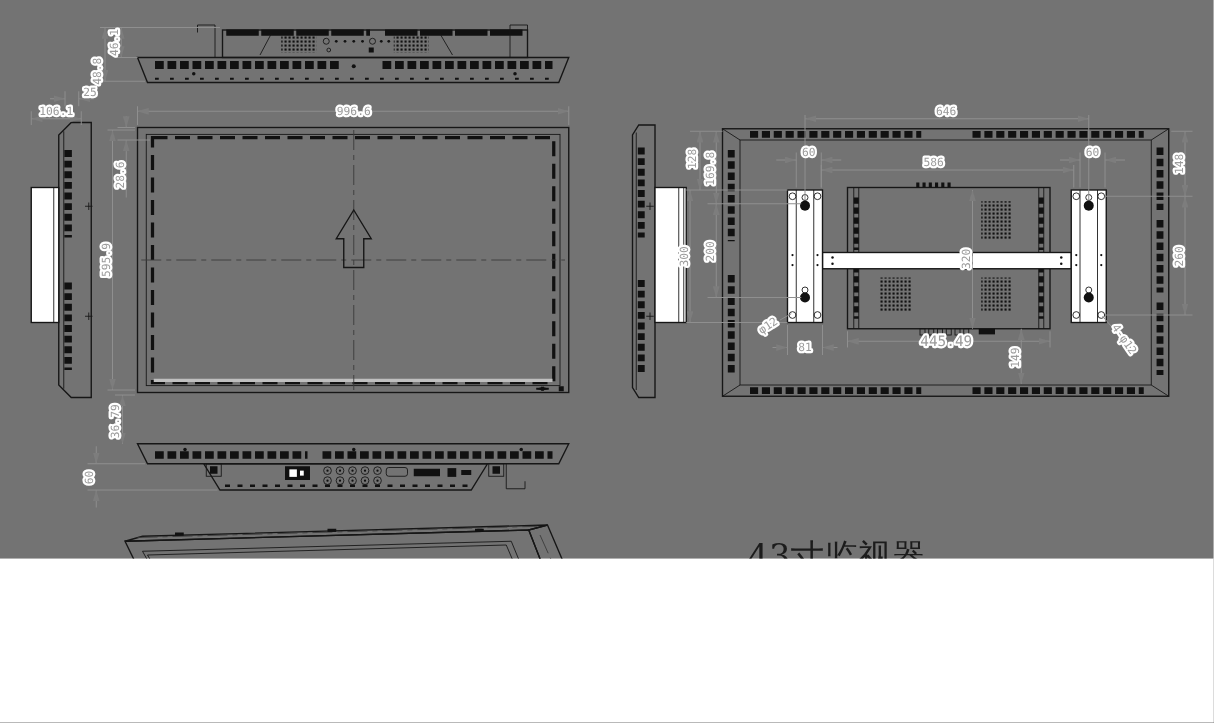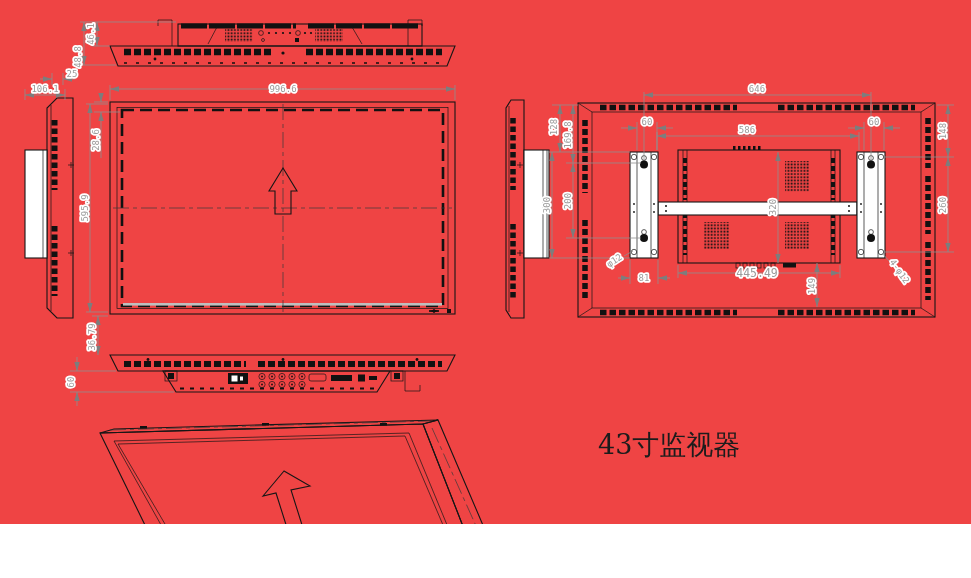--- a/index.html
+++ b/index.html
@@ -1,16 +1,16 @@
 <!DOCTYPE html>
 <html><head>
 <meta charset="utf-8">
 <style>
   html,body{margin:0;padding:0;background:#fff;}
-  .stage{width:971px;height:524px;position:relative;background:#ef4444;overflow:hidden;text-decoration:underline;}
+  .stage{width:971px;height:447px;position:relative;background:#737373;overflow:hidden;text-decoration:underline;}
   svg{display:block;}
   .o   {stroke:#161616;fill:none;stroke-width:1.1;stroke-linecap:square;}
   .ow  {stroke:#161616;fill:#fff;stroke-width:1.1;}
   .th  {stroke:#161616;fill:none;stroke-width:0.7;}
   .blk {fill:#111;stroke:none;}
   .cl  {stroke:#3a3a3a;stroke-width:0.7;fill:none;stroke-dasharray:16 4 4 4;}
   .dim {stroke:#8f8f8f;stroke-width:0.8;fill:none;}
   .dimt{font:9px "DejaVu Sans Mono","Liberation Mono",monospace;fill:#9b9b9b;
         paint-order:stroke;stroke:#fff;stroke-width:3.5px;stroke-linejoin:round;
         text-anchor:middle;}

